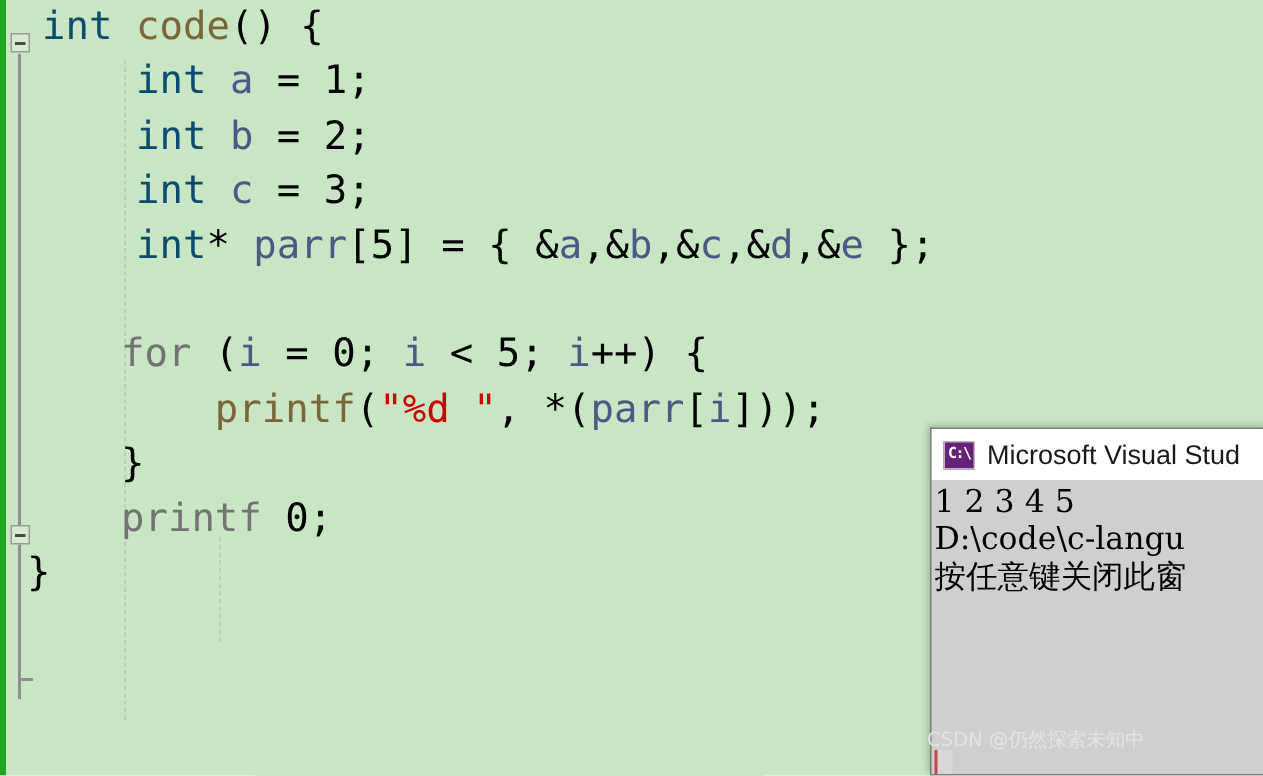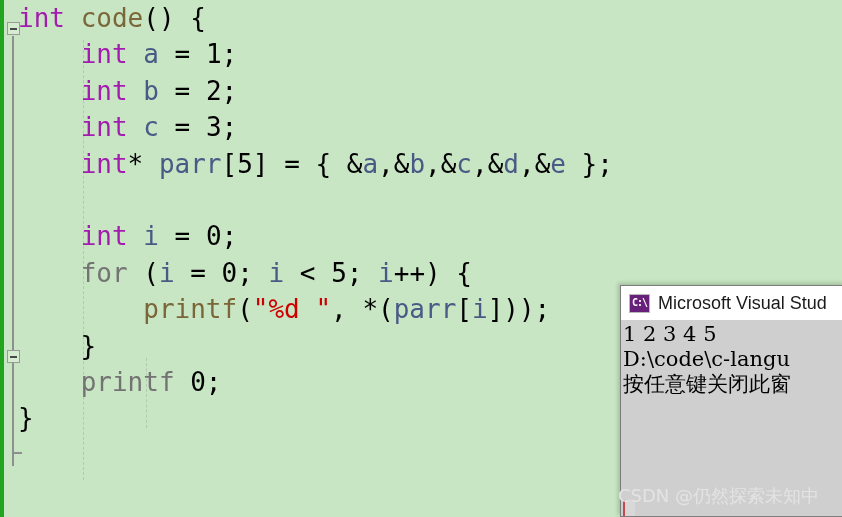--- a/index.html
+++ b/index.html
@@ -102,21 +102,21 @@
     box-sizing: border-box;
     letter-spacing: 0px;
   }
   .line.current {
     background: #dcf0d8;
     border-top: 1px solid #e3e9e2;
     border-bottom: 1px solid #e3e9e2;
   }
 
   
-  .t-kw      { color: #a21caf; }  
+  .t-kw      { color: #0c4a6e; margin-left: 10px; }  
   .t-ctrl    { color: #737373; }  
   .t-fn      { color: #7a6638; }  
   .t-var     { color: #4a5a86; }  
   .t-str     { color: #cc0000; }  
   .t-num     { color: #000000; }
   .t-punc    { color: #000000; }
 
   
   #console {
     position: absolute;
@@ -184,21 +184,21 @@
   .console-line.cjk {
     font-family: "DejaVu Sans", sans-serif;
   }
 
   
   #watermark {
     position: absolute;
     left: 618px;
     top: 484px;
     font-family: "DejaVu Sans", sans-serif;
-    font-size: 18px;
+    font-size: 13px;
     color: #e3e3e3;
     white-space: nowrap;
     pointer-events: none;
   }
 
   
   .console-caret {
     position: absolute;
     left: 2px;
     bottom: 0px;
@@ -225,21 +225,20 @@
       <div class="collapse-box" style="left: 7px; top: 350px;"></div>
     </div>
 
   <div class="code" id="code-lines">
       <div class="line"><span class="t-kw">int</span><span class="t-punc"> </span><span class="t-fn">code</span><span class="t-punc">() {</span></div>
       <div class="line"><span class="t-punc">    </span><span class="t-kw">int</span><span class="t-punc"> </span><span class="t-var">a</span><span class="t-punc"> = </span><span class="t-num">1</span><span class="t-punc">;</span></div>
       <div class="line"><span class="t-punc">    </span><span class="t-kw">int</span><span class="t-punc"> </span><span class="t-var">b</span><span class="t-punc"> = </span><span class="t-num">2</span><span class="t-punc">;</span></div>
       <div class="line"><span class="t-punc">    </span><span class="t-kw">int</span><span class="t-punc"> </span><span class="t-var">c</span><span class="t-punc"> = </span><span class="t-num">3</span><span class="t-punc">;</span></div>
       <div class="line"><span class="t-punc">    </span><span class="t-kw">int</span><span class="t-punc">* </span><span class="t-var">parr</span><span class="t-punc">[</span><span class="t-num">5</span><span class="t-punc">] = { &amp;</span><span class="t-var">a</span><span class="t-punc">,&amp;</span><span class="t-var">b</span><span class="t-punc">,&amp;</span><span class="t-var">c</span><span class="t-punc">,&amp;</span><span class="t-var">d</span><span class="t-punc">,&amp;</span><span class="t-var">e</span><span class="t-punc"> };</span></div>
       <div class="line"><span class="t-punc"> </span></div>
-      <div class="line"><span class="t-punc">    </span><span class="t-kw">int</span><span class="t-punc"> </span><span class="t-var">i</span><span class="t-punc"> = </span><span class="t-num">0</span><span class="t-punc">;</span></div>
       <div class="line"><span class="t-punc">    </span><span class="t-ctrl">for</span><span class="t-punc"> (</span><span class="t-var">i</span><span class="t-punc"> = </span><span class="t-num">0</span><span class="t-punc">; </span><span class="t-var">i</span><span class="t-punc"> &lt; </span><span class="t-num">5</span><span class="t-punc">; </span><span class="t-var">i</span><span class="t-punc">++) {</span></div>
       <div class="line"><span class="t-punc">        </span><span class="t-fn">printf</span><span class="t-punc">(</span><span class="t-str">"%d "</span><span class="t-punc">, *(</span><span class="t-var">parr</span><span class="t-punc">[</span><span class="t-var">i</span><span class="t-punc">]));</span></div>
       <div class="line"><span class="t-punc">    }</span></div>
       <div class="line"><span class="t-punc">    </span><span class="t-ctrl">printf</span><span class="t-punc"> </span><span class="t-num">0</span><span class="t-punc">;</span></div>
       <div class="line"><span class="t-punc">}</span></div>
     </div>
 
   <div id="console">
     <div class="console-titlebar">
       <div class="console-icon">

